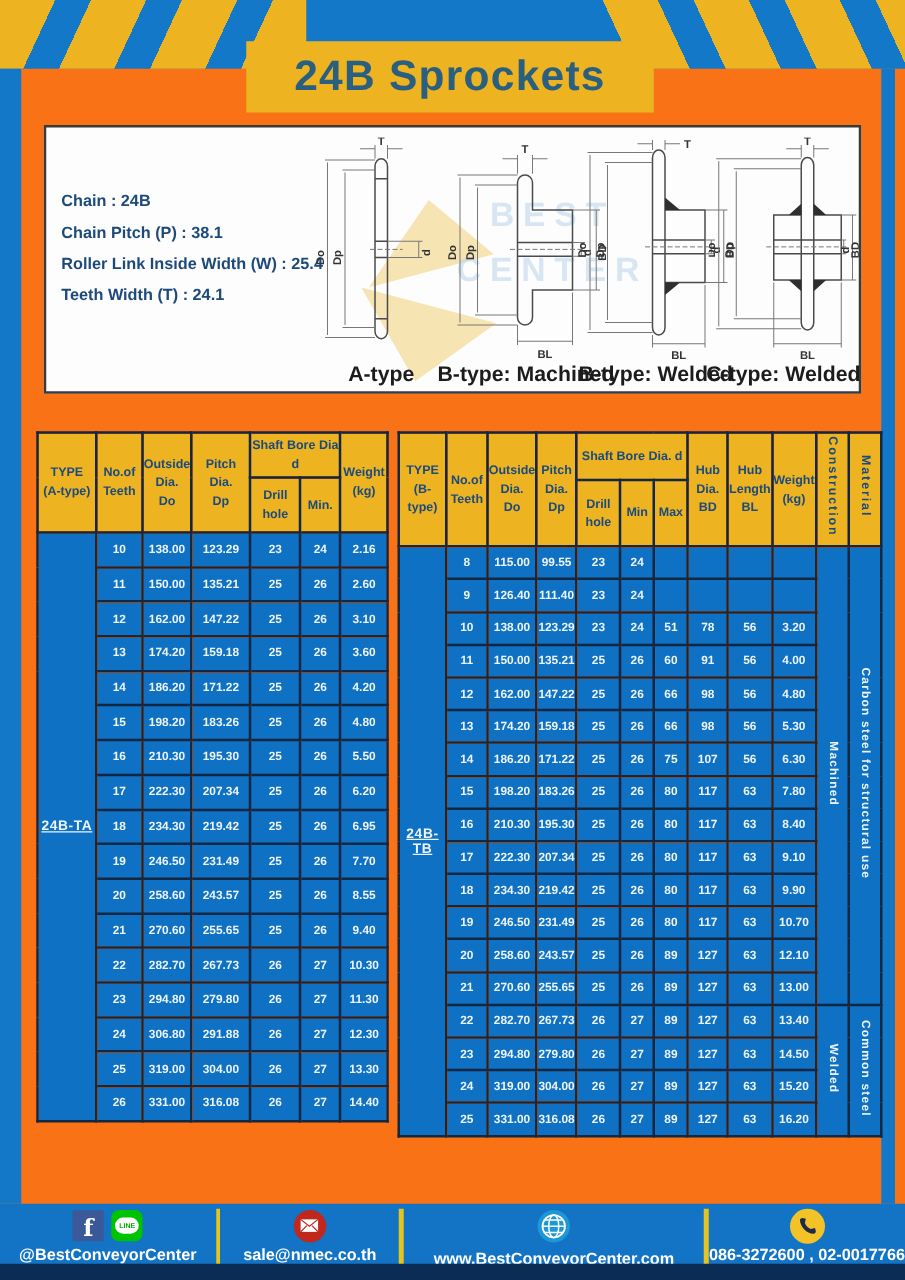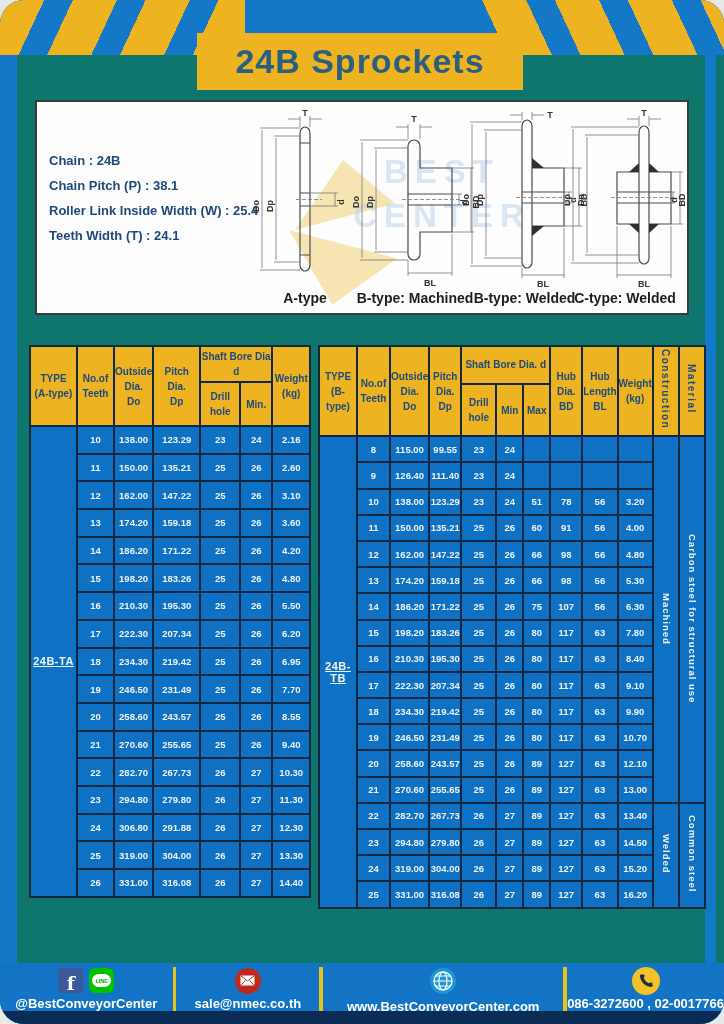--- a/index.html
+++ b/index.html
@@ -1,20 +1,19 @@
 <!DOCTYPE html>
 <html><head>
 <meta charset="utf-8">
 <style>
   html,body { margin:0; padding:0; background:#e8e8e8; }
   .canvas {
     position:relative; width:724px; height:1024px; margin:0 auto;
-    background:#0f766e; overflow:hidden;
+    background:#f97316; overflow:hidden;
     font-family:"Liberation Sans", sans-serif;
-    border-radius:24px;
   }
   
   .topbar { position:absolute; left:0; top:0; width:724px; height:55px; background:#1478c8; }
   .stripes { position:absolute; top:0; height:100%; }
   .stripes.left  { left:0; width:245px;  background:repeating-linear-gradient(115deg,#eeb320 0 40px, rgba(0,0,0,0) 40px 66px); }
   .stripes.right { right:0; width:245px; background:repeating-linear-gradient(65deg, rgba(0,0,0,0) 0 26px, #eeb320 26px 66px); }
   .sidebar { position:absolute; background:#1478c8; }
   .sidebar.l { left:0; top:55px; width:17px; height:908px; }
   .sidebar.r { left:705px; top:55px; width:11px; height:908px; }
 
@@ -28,29 +27,29 @@
   }
 
   
   .diagram-box {
     position:absolute; left:35px; top:100px; width:654px; height:215px;
     background:#fdfdfd; border:2px solid #3a3a3a; box-sizing:border-box;
   }
   .specs { position:absolute; left:12px; top:46px; color:#1d4a7a; font-size:13px; font-weight:bold; line-height:25px; white-space:nowrap; }
   .watermark {
     position:absolute; left:250px; top:48px; width:310px; text-align:center;
-    color:#b9d4ea; opacity:.55; font-weight:bold; font-size:33px; letter-spacing:7px; line-height:44px;
+    color:#b9d4ea; opacity:.55; font-weight:bold; font-size:27px; letter-spacing:7px; line-height:44px;
     pointer-events:none;
   }
   .bird { position:absolute; opacity:.55; background:#f2cf76; pointer-events:none; }
   .bird.b1 { left:258px; top:58px;  width:100px; height:70px; clip-path:polygon(0 100%, 48% 0, 100% 62%); }
   .bird.b2 { left:252px; top:128px; width:108px; height:75px; clip-path:polygon(0 0, 100% 38%, 40% 100%); }
   .diag { position:absolute; top:8px; display:flex; flex-direction:column; align-items:center; }
   .diag svg { display:block; }
-  .diag .caption { font-size:14px; font-weight:bold; color:#1c1c1c; margin-top:2px; white-space:nowrap; }
+  .diag .caption { font-size:17px; font-weight:bold; color:#1c1c1c; margin-top:2px; white-space:nowrap; }
   .dg { stroke:#4a4a4a; stroke-width:1.2; fill:none; }
   .dim { stroke:#777; stroke-width:0.8; fill:none; }
   .weld { fill:#2f2f2f; stroke:none; }
   .dtext { font-size:9px; font-weight:bold; fill:#333; }
 
   
   table { border-collapse:collapse; table-layout:fixed; position:absolute; top:345px; }
   #tableA { left:29px; }
   #tableB { left:318px; }
   th, td { border:2px solid #132741; padding:0; text-align:center; vertical-align:middle; overflow:hidden; }

